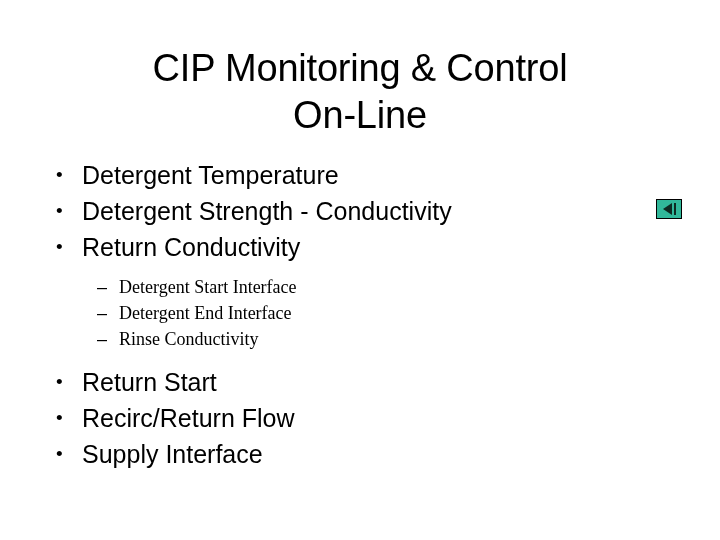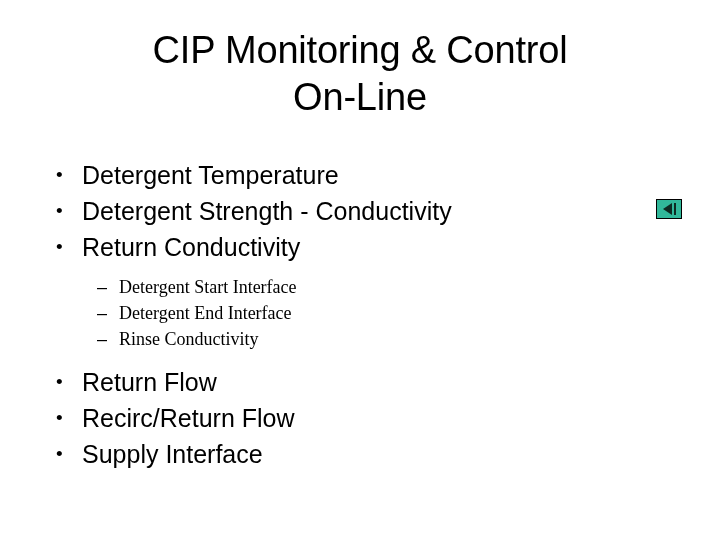--- a/index.html
+++ b/index.html
@@ -19,21 +19,21 @@
     width: 720px;
     height: 540px;
     background: #ffffff;
     overflow: hidden;
   }
 
   
   .slide-title {
     position: absolute;
     left: 60px;
-    top: 27px;
+    top: 45px;
     width: 600px;
     text-align: center;
     font-size: 38px;
     line-height: 47px;
     font-weight: normal;
     letter-spacing: -0.2px;
     color: #000000;
     margin: 0;
     white-space: pre-line;
   }
@@ -184,21 +184,21 @@
       <span class="txt">Detergent End Interface</span>
     </div>
 
     <div class="bullet-row lvl2">
       <span class="marker">–</span>
       <span class="txt">Rinse Conductivity</span>
     </div>
 
     <div class="bullet-row lvl1 gap-above-lvl1">
       <span class="marker">•</span>
-      <span class="txt">Return Flow</span>
+      <span class="txt">Return Start</span>
     </div>
 
     <div class="bullet-row lvl1">
       <span class="marker">•</span>
       <span class="txt">Recirc/Return Flow</span>
     </div>
 
     <div class="bullet-row lvl1">
       <span class="marker">•</span>
       <span class="txt">Supply Interface</span>

